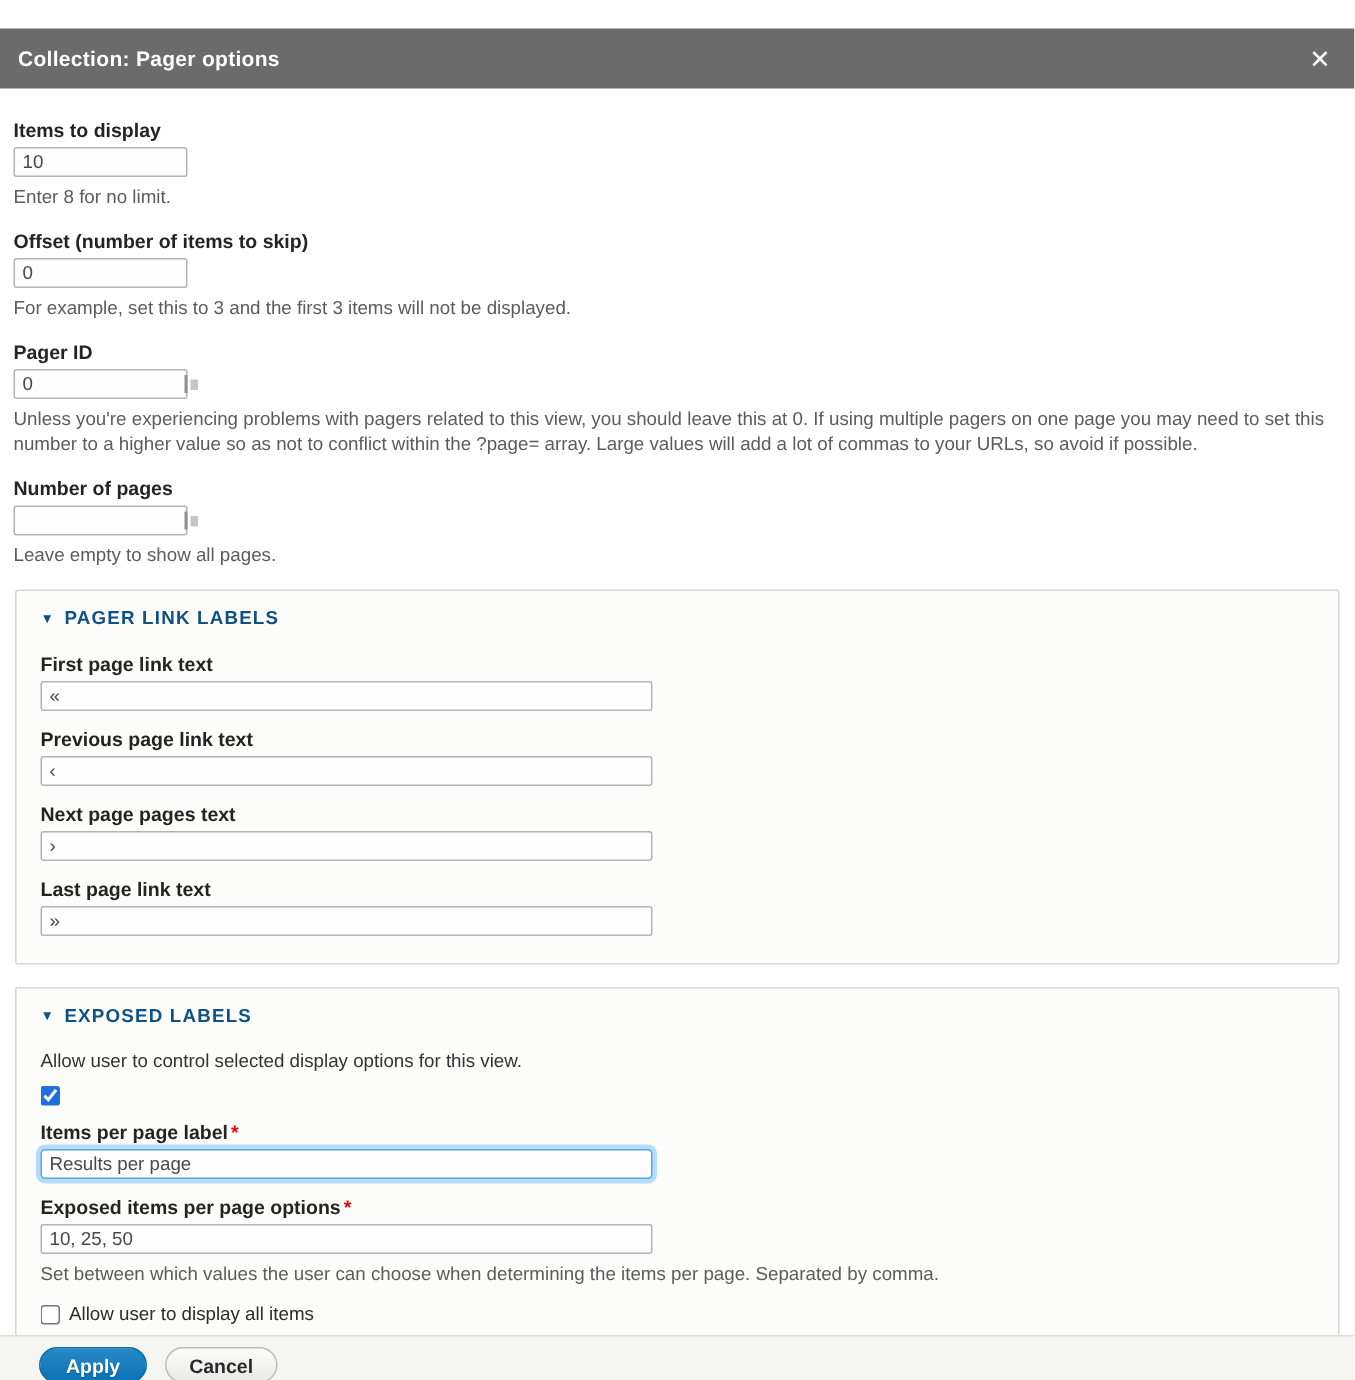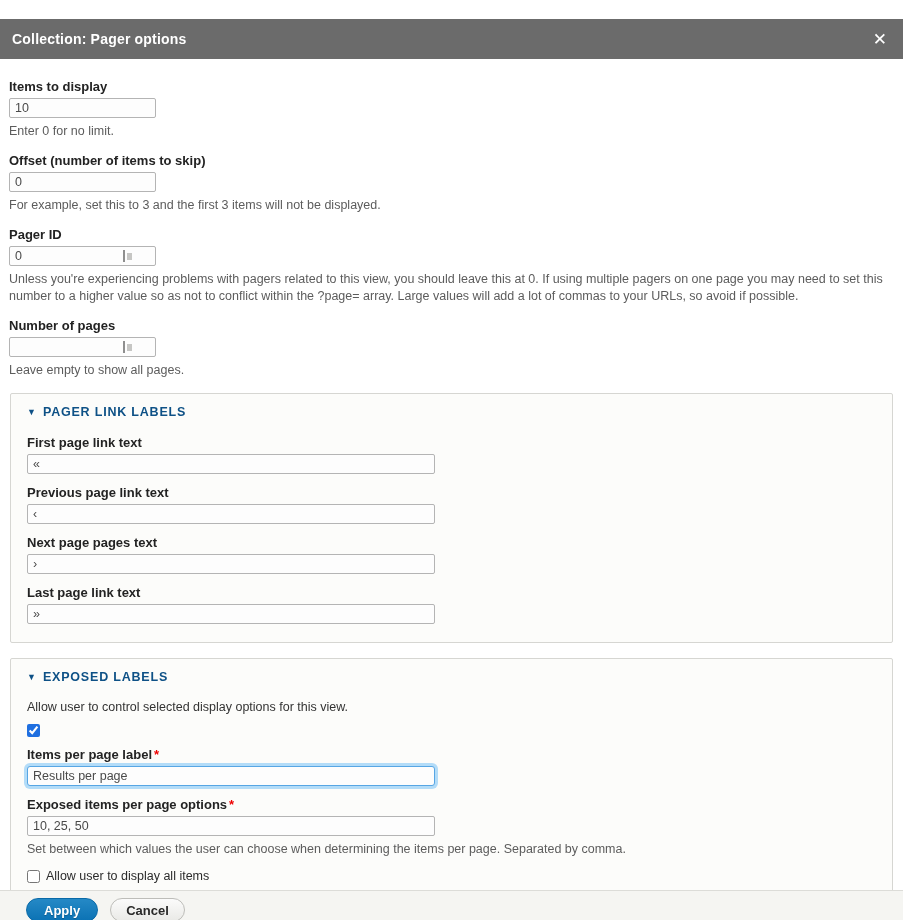--- a/index.html
+++ b/index.html
@@ -31,21 +31,21 @@
   .form-item { margin-bottom: 13px; }
   .form-item > label {
     display: block; font-weight: bold; font-size: 13px; color: #232323;
     margin-bottom: 4px;
   }
   .input {
     display: block; height: 20px; border: 1px solid #b4b4b4; border-radius: 2px;
     background: #fdfdfd; padding: 1px 5px; font-family: inherit;
     font-size: 12.5px; color: #4a4a4a; outline: none;
   }
-  .input.narrow { width: 147px; }
+  .input.narrow { width: 116px; }
   .input.wide { width: 408px; }
   .input-wrap { position: relative; width: 143px; }
   .spinner-icon {
     position: absolute; left: 114px; top: 4px; width: 9px; height: 12px;
     pointer-events: none;
   }
   .spinner-icon .sb1 {
     position: absolute; left: 0; top: 0; width: 2px; height: 12px; background: #8f8f8f;
   }
   .spinner-icon .sb2 {
@@ -116,21 +116,21 @@
   <div class="titlebar">
     <span class="title">Collection: Pager options</span>
     <button class="close">✕</button>
   </div>
 
   <div class="content">
 
     <div class="form-item">
       <label>Items to display</label>
       <input type="text" class="input narrow" value="10" style="">
-      <div class="description">Enter 0 for no limit.</div>
+      <div class="description">Enter 8 for no limit.</div>
     </div>
 
     <div class="form-item">
       <label>Offset (number of items to skip)</label>
       <input type="text" class="input narrow" value="0" style="">
       <div class="description">For example, set this to 3 and the first 3 items will not be displayed.</div>
     </div>
 
     <div class="form-item">
       <label>Pager ID</label>

